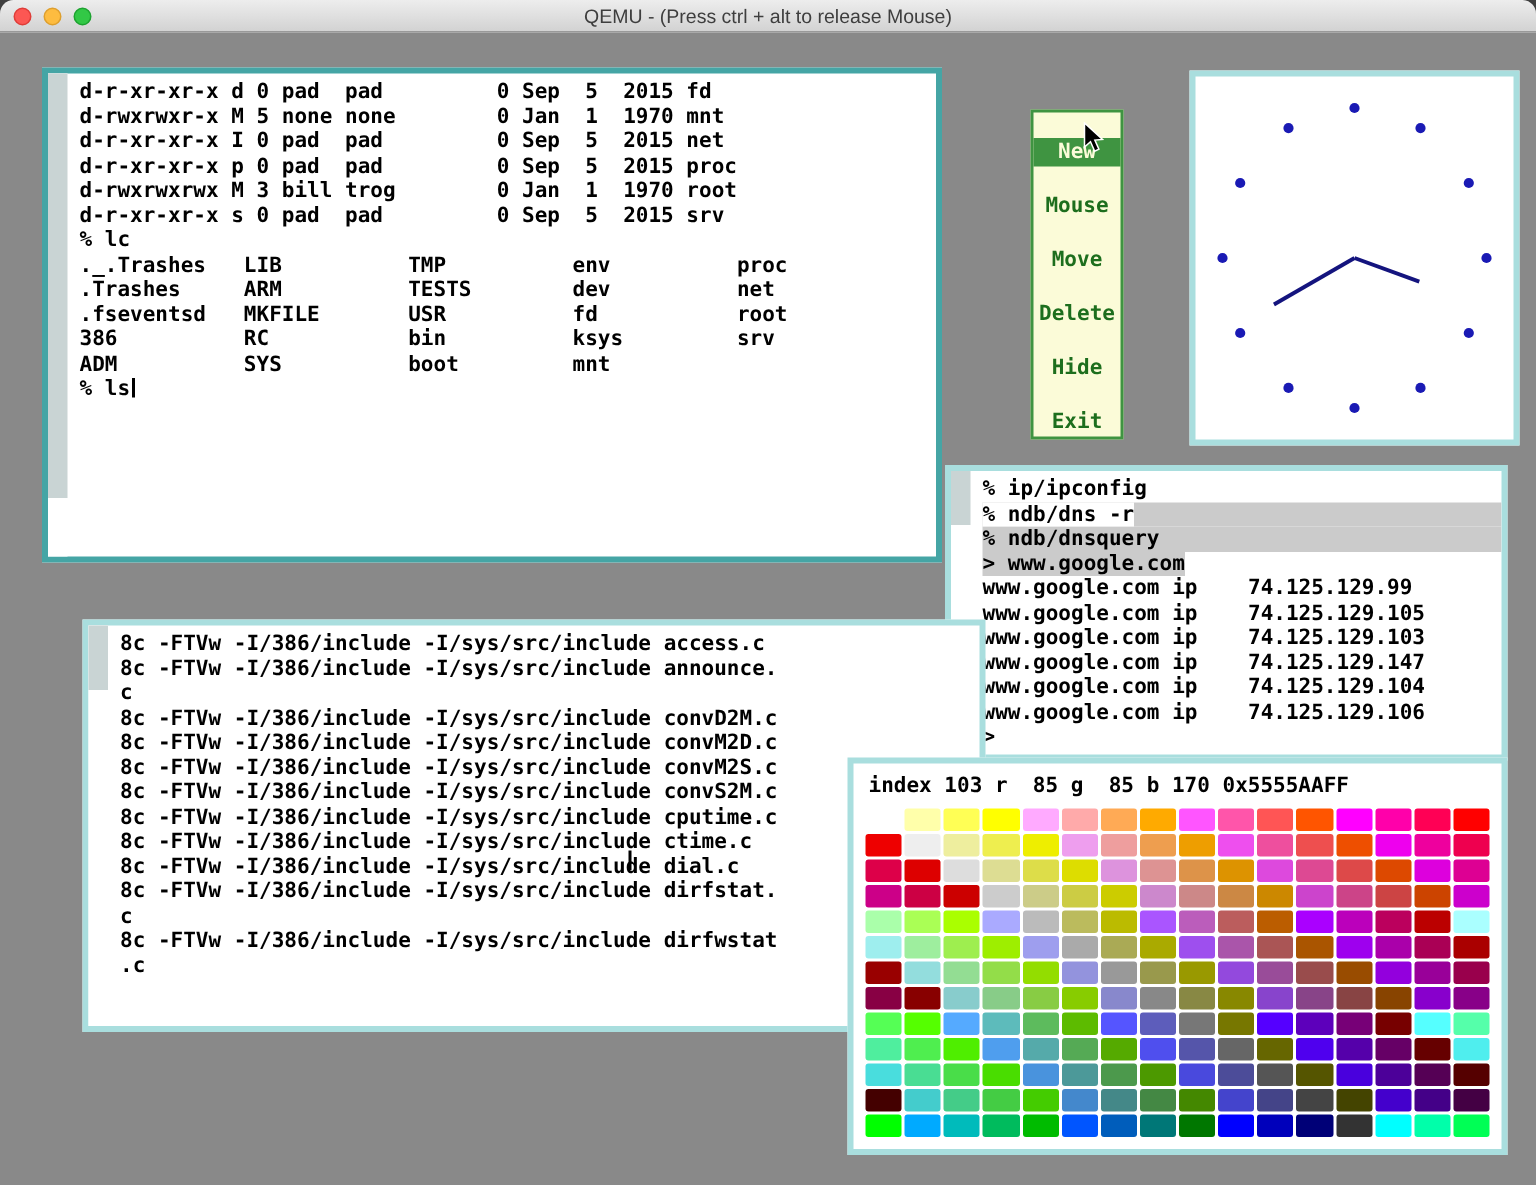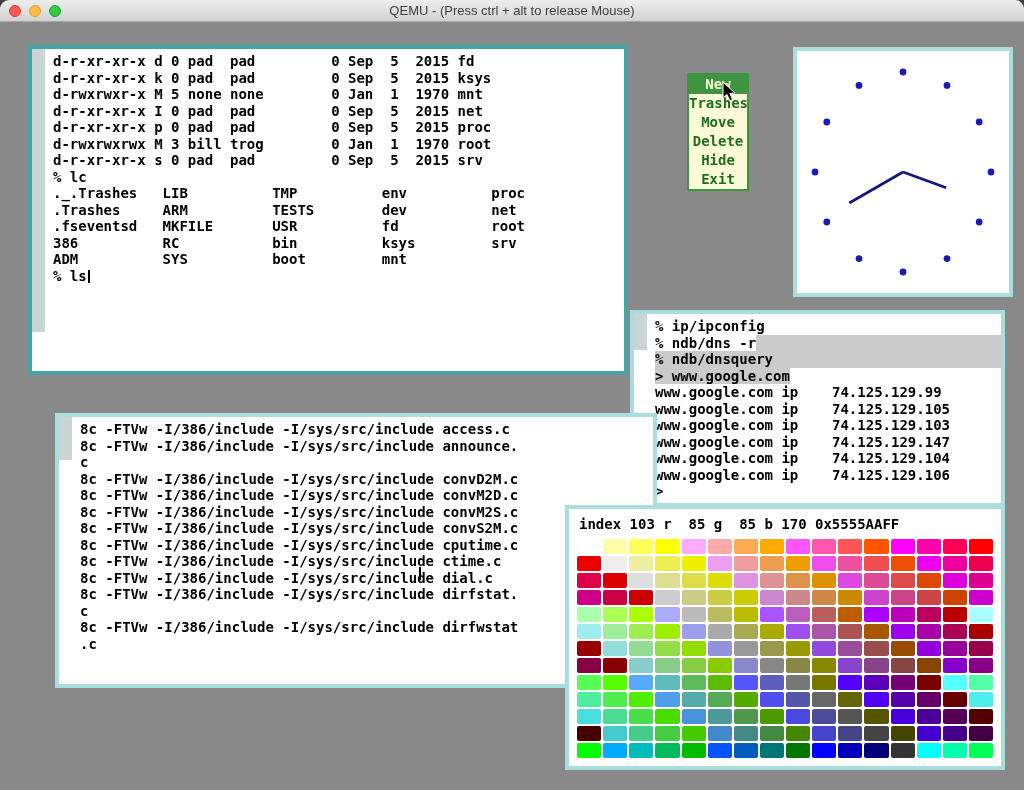--- a/index.html
+++ b/index.html
@@ -51,21 +51,21 @@
   .hl-text > span { background:var(--selection_bg); }
   .caret { display:inline-block; width:2px; height:13px; background:#000;
            vertical-align:-2px; margin-left:1px; }
   .float-caret { position:absolute; width:2px; height:13px; background:#000;
                  left:360px; top:150px; }
 
   
   .rio-menu { position:absolute; left:687px; top:51px; width:62px; z-index:50;
               background:var(--menu_bg); border:2px solid var(--menu_selected_bg); }
   .menu-item { height:19px; text-align:center; color:var(--menu_text);
-               font:bold 14px/19px "DejaVu Sans Mono", monospace; }
+               font:bold 14px/19px "DejaVu Sans Mono", monospace;margin-top:17px; }
   .menu-item.selected { background:var(--menu_selected_bg); color:var(--menu_selected_text); }
 
   
   .win-clock svg { position:absolute; inset:0; width:100%; height:100%; }
 
   
   .palette-header { font:bold 14px/22px "DejaVu Sans Mono", monospace;
                     padding:4px 0 0 10px; white-space:pre; }
   .palette-grid { position:absolute; left:8px; right:8px; top:30px; bottom:8px;
                   display:grid; grid-template-columns:repeat(16,1fr);
@@ -92,21 +92,20 @@
   <div class="desktop">
 
     <div class="rio-window focused win-ls">
       <div class="scrollbar">
         <div class="shade"></div>
       </div>
       <div class="term-body">
         <div>
 
         <div class="term-line">d-r-xr-xr-x d 0 pad  pad         0 Sep  5  2015 fd</div>
-            <div class="term-line">d-r-xr-xr-x k 0 pad  pad         0 Sep  5  2015 ksys</div>
             <div class="term-line">d-rwxrwxr-x M 5 none none        0 Jan  1  1970 mnt</div>
             <div class="term-line">d-r-xr-xr-x I 0 pad  pad         0 Sep  5  2015 net</div>
             <div class="term-line">d-r-xr-xr-x p 0 pad  pad         0 Sep  5  2015 proc</div>
             <div class="term-line">d-rwxrwxrwx M 3 bill trog        0 Jan  1  1970 root</div>
             <div class="term-line">d-r-xr-xr-x s 0 pad  pad         0 Sep  5  2015 srv</div>
             <div class="term-line">% lc</div>
             <div class="term-line">._.Trashes   LIB          TMP          env          proc</div>
             <div class="term-line">.Trashes     ARM          TESTS        dev          net</div>
             <div class="term-line">.fseventsd   MKFILE       USR          fd           root</div>
             <div class="term-line">386          RC           bin          ksys         srv</div>
@@ -393,21 +392,21 @@
           <div class="swatch" style="background: rgb(51, 51, 51);"></div>
           <div class="swatch" style="background: rgb(0, 255, 255);"></div>
           <div class="swatch" style="background: rgb(0, 255, 170);"></div>
           <div class="swatch" style="background: rgb(0, 255, 85);"></div>
         </div>
     </div>
 
     <div class="rio-menu">
 
     <div class="menu-item selected">New</div>
-        <div class="menu-item">Trashes</div>
+        <div class="menu-item">Mouse</div>
         <div class="menu-item">Move</div>
         <div class="menu-item">Delete</div>
         <div class="menu-item">Hide</div>
         <div class="menu-item">Exit</div>
       </div>
 
     <svg class="cursor" viewBox="0 0 15 22">
       <path d="M1,1 L1,17 L5,13.5 L7.8,19.8 L10.6,18.5 L7.9,12.4 L13,12 Z" fill="#000" stroke="#fff" stroke-width="1"></path>
     </svg>
 

